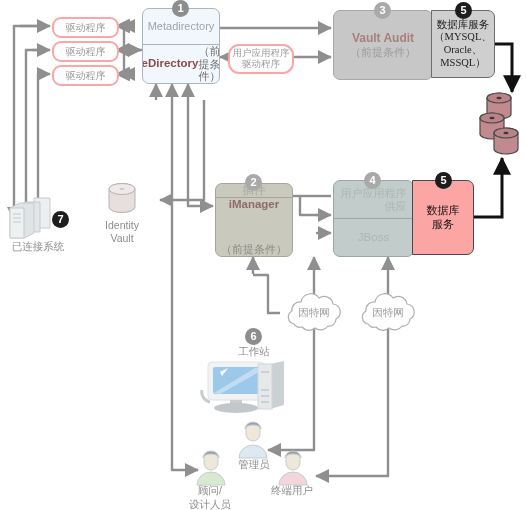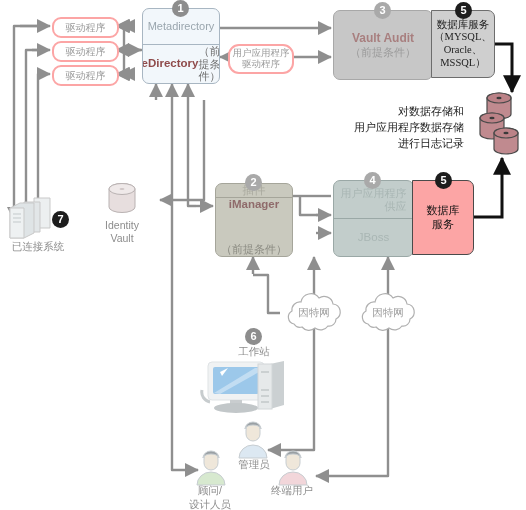--- a/index.html
+++ b/index.html
@@ -223,21 +223,20 @@
     <div class="half top" id="t4top">用户应用程序<br>供应</div>
     <div class="half bot">JBoss</div>
   </div>
   <div class="badge grey" id="bd4">4</div>
 
   <div id="box5b" class="node">
     <div class="txt" id="t5b">数据库<br>服务</div>
   </div>
   <div class="badge dark" id="bd5b">5</div>
 
-  <div class="lbl" id="lbl-log">对数据存储和<br>用户应用程序数据存储<br>进行日志记录</div>
 
   <svg style="position:absolute;left:476px;top:92px;width:50px;height:70px" viewBox="0 0 50 70">
     <g stroke="#4a4a4a" stroke-width="1.2">
       <g>
         <path d="M11,6 a12,5 0 0 1 24,0 v16 a12,5 0 0 1 -24,0 z" fill="#c08a8f"></path>
         <ellipse cx="23" cy="6" rx="12" ry="5" fill="#bb8287"></ellipse>
         <ellipse cx="23" cy="6" rx="2.6" ry="1.3" fill="#3a3a3a" stroke="none"></ellipse>
       </g>
       <g>
         <path d="M4,26 a12,5 0 0 1 24,0 v16 a12,5 0 0 1 -24,0 z" fill="#c08a8f"></path>

